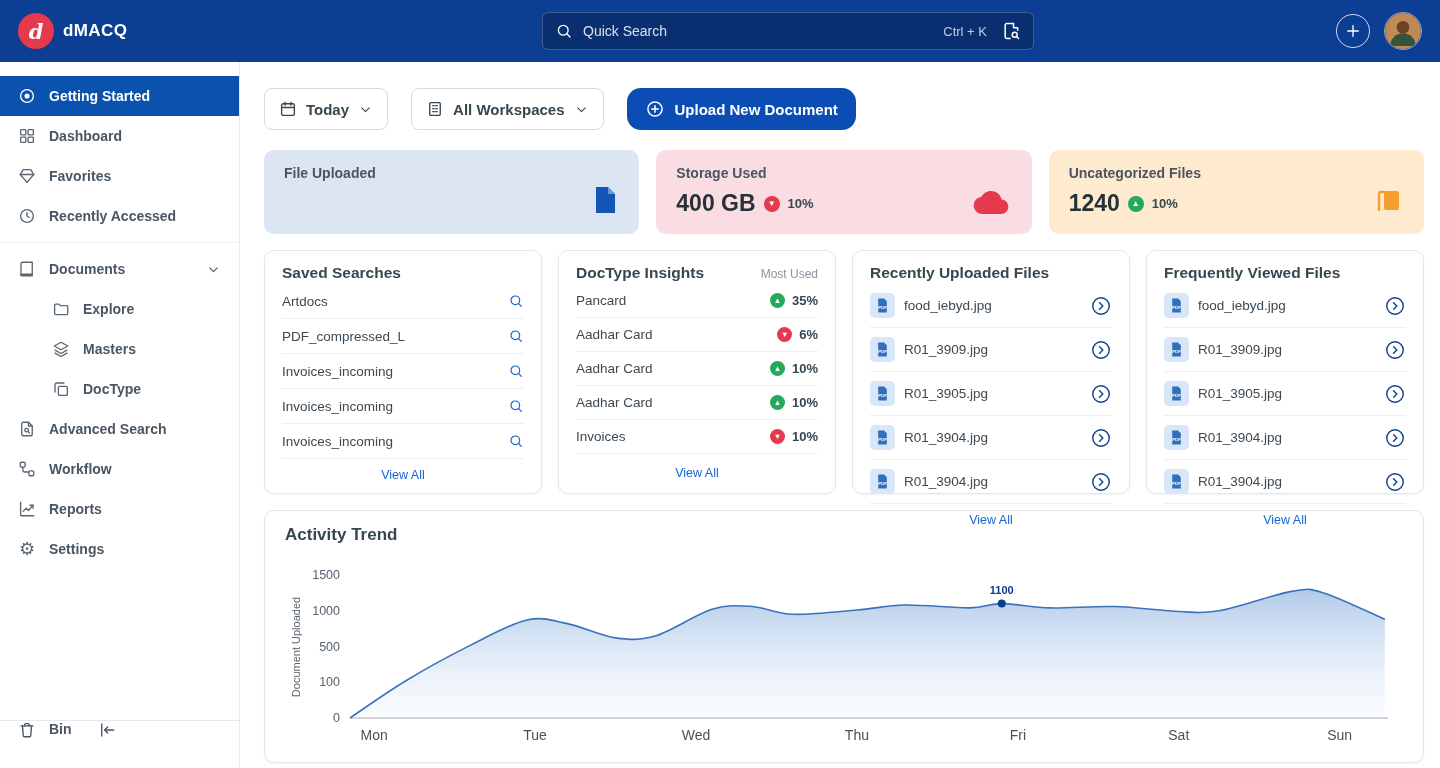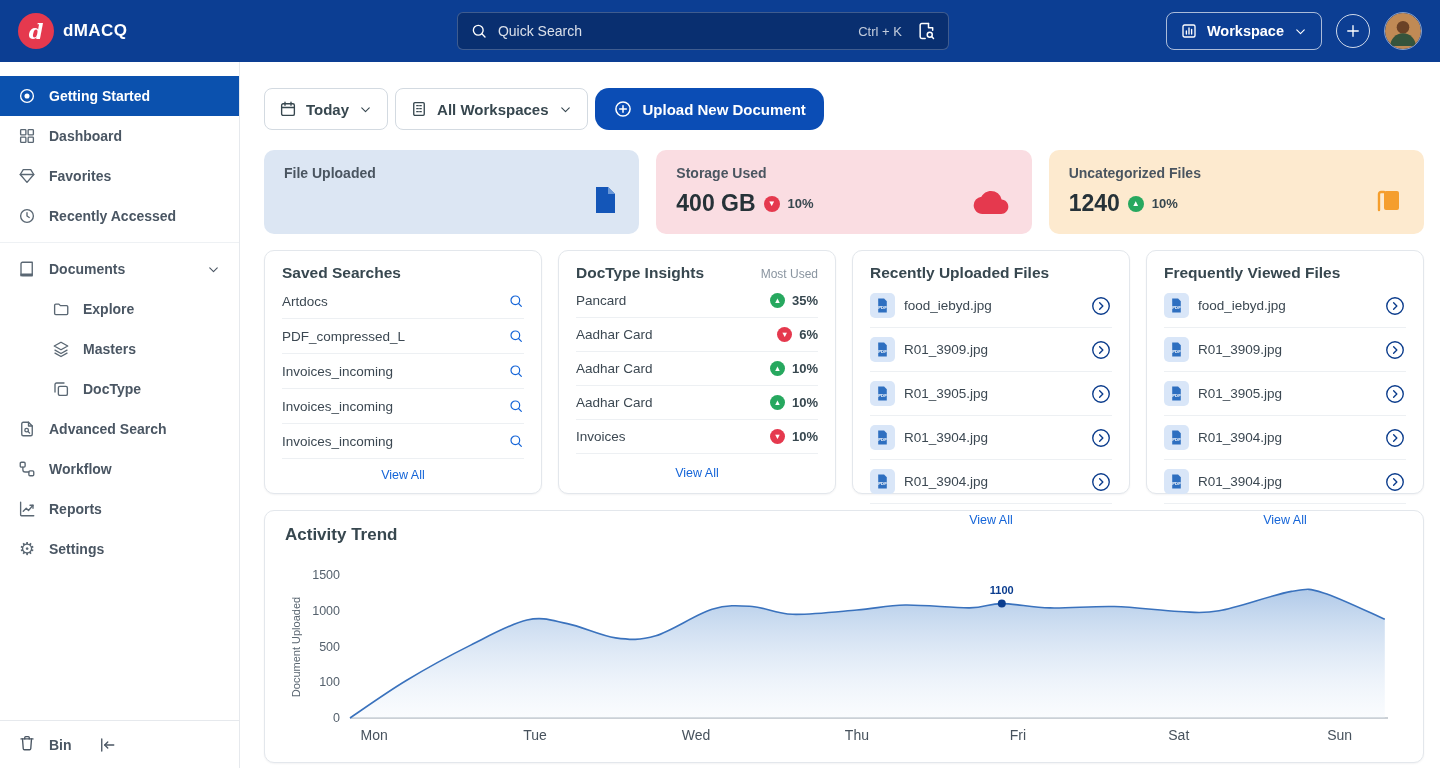--- a/index.html
+++ b/index.html
@@ -28,29 +28,29 @@
   .main{flex:1;padding:26px 16px 10px 24px;overflow:hidden}
 
   
   .nav-item{height:40px;display:flex;align-items:center;gap:13px;padding:0 18px;font-size:14px;font-weight:600;color:#4a5663;cursor:pointer;white-space:nowrap}
   .nav-item .glyph{width:18px;display:flex;justify-content:center;color:#5a6773}
   .nav-item.active{background:#0b51ae;color:#fff}
   .nav-item.active .glyph{color:#fff}
   .nav-item.child{padding-left:52px}
   .nav-item .spacer{flex:1}
   .group-sep{border-top:1px solid #eef1f4;margin:6px 0}
-  .bin-row{margin-top:auto;border-top:1px solid #e6e9ed;height:48px;display:flex;align-items:center;gap:13px;padding:0 14px 0 18px;font-size:14px;font-weight:600;color:#4a5663;cursor:pointer}
+  .bin-row{margin-top:auto;border-top:1px solid #e6e9ed;height:48px;display:flex;align-items:flex-start;gap:13px;padding:0 14px 0 18px;font-size:14px;font-weight:600;color:#4a5663;cursor:pointer}
   .gear{font-size:18px;line-height:1}
 
   
   .page-head{display:flex;justify-content:space-between;align-items:flex-start;margin-bottom:20px}
   .greet{font-size:26px;font-weight:800;color:#3c4a56}
   .greet .dot{color:#e5394e}
   .subtitle{font-size:15px;color:#5c6873;margin-top:7px}
-  .head-actions{display:flex;gap:7px;align-items:flex-start}
+  .head-actions{display:flex;gap:23px;align-items:flex-start}
   .pill-btn{height:42px;display:flex;align-items:center;gap:9px;background:#fff;border:1px solid #d3dae1;border-radius:8px;padding:0 14px;font-size:15px;font-weight:600;color:#37474f;cursor:pointer;font-family:inherit}
   .upload-btn{height:42px;display:flex;align-items:center;gap:10px;background:#0b4db5;border:none;border-radius:14px;padding:0 18px;font-size:15px;font-weight:600;color:#fff;cursor:pointer;font-family:inherit}
 
   
   .stats{display:grid;grid-template-columns:repeat(3,1fr);gap:17px;margin-bottom:16px}
   .stat{position:relative;border-radius:10px;padding:15px 20px;height:84px}
   .stat.blue{background:#dce6f3}
   .stat.pink{background:#fadde2}
   .stat.orange{background:#fdeacf}
   .stat .t{font-size:14px;font-weight:700;color:#4a5560}
@@ -105,30 +105,20 @@
       <span class="shortcut">Ctrl + K</span>
       <svg class="ic" style="width:20px;height:20px" viewBox="0 0 24 24">
           <path d="M15 3H7a2 2 0 0 0-2 2v14a2 2 0 0 0 2 2h4"></path>
           <path d="M15 3v5h5v3"></path>
           <circle cx="16.5" cy="16.5" r="3"></circle>
           <path d="m18.7 18.7 2.3 2.3"></path>
         </svg>
     </div>
   </div>
   <div class="tb-right">
-    <button class="ws-btn">
-      <svg class="ic" viewBox="0 0 24 24">
-          <rect x="4" y="4" width="16" height="16" rx="2"></rect>
-          <path d="M8.5 16v-4M12 16V8M15.5 16v-6"></path>
-        </svg>
-      <span>Workspace</span>
-      <svg class="ic" style="width:15px;height:15px" viewBox="0 0 24 24">
-          <path d="m6 9.5 6 6 6-6"></path>
-        </svg>
-    </button>
     <button class="add-btn">
       <svg class="ic" viewBox="0 0 24 24">
           <path d="M12 5v14M5 12h14"></path>
         </svg>
     </button>
     <span class="avatar">
       <svg viewBox="0 0 24 24" width="36" height="36">
           <circle cx="12" cy="12" r="12" fill="#c08a55"></circle>
           <circle cx="12" cy="9.5" r="4.2" fill="#6b4226"></circle>
           <path d="M3.5 22a8.5 8.5 0 0 1 17 0z" fill="#35543c"></path>

